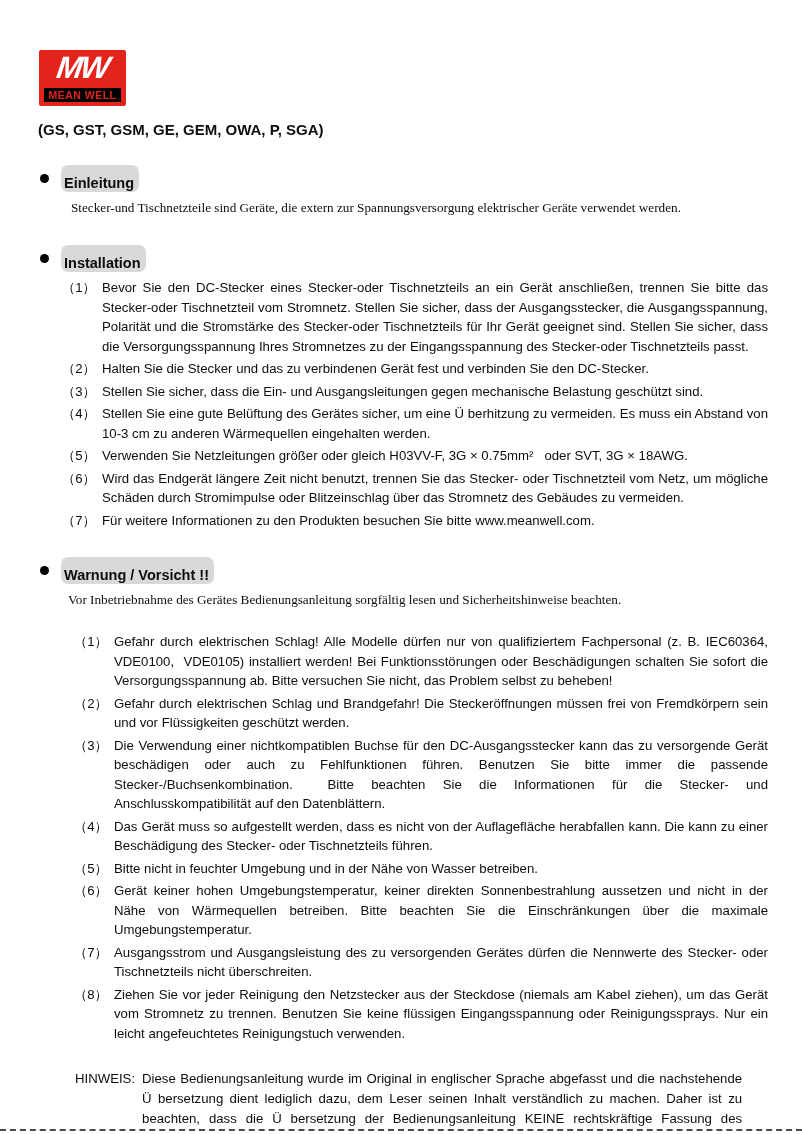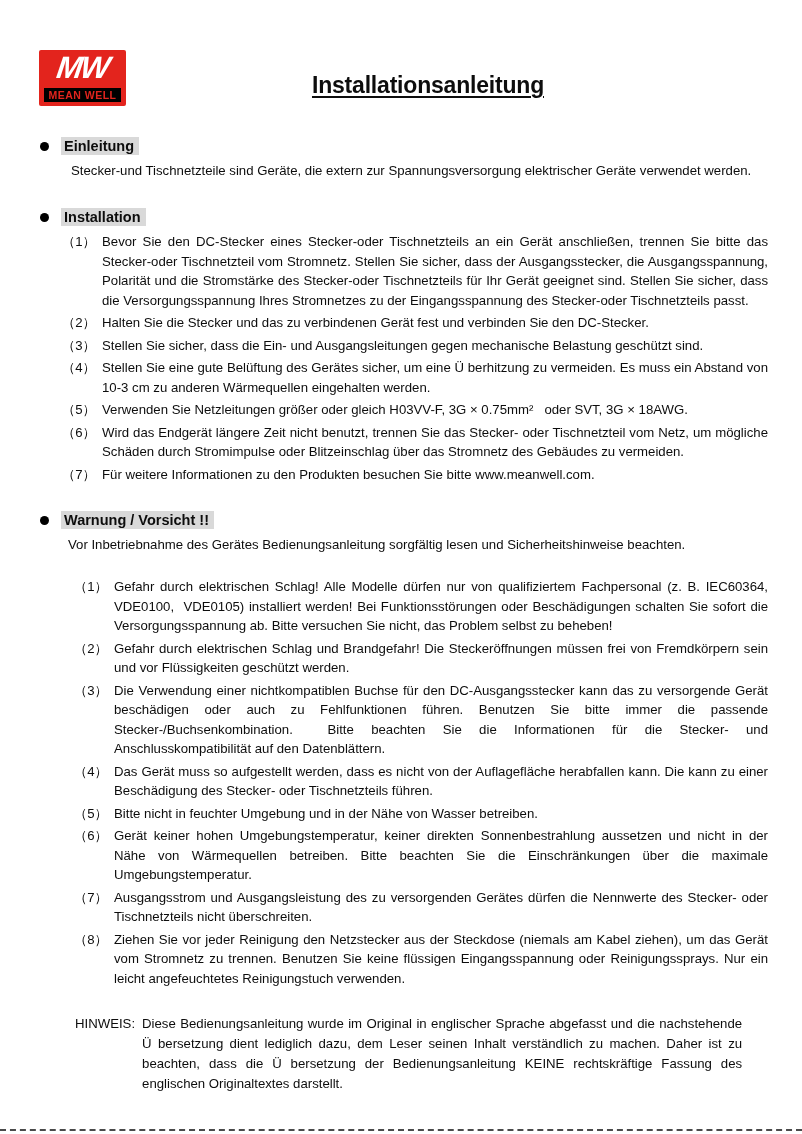--- a/index.html
+++ b/index.html
@@ -21,23 +21,23 @@
            font-weight:bold;letter-spacing:-.2px;}
   h1.title span{text-decoration:underline;text-decoration-thickness:2px;text-underline-offset:3px;}
 
   .subtitle{font-size:15px;font-weight:bold;margin-top:10px;letter-spacing:-.1px;}
   .models{font-size:15px;font-weight:bold;margin-top:11px;}
 
   
   section.sec{margin-top:27px;}
   .sec-head{display:flex;align-items:center;gap:12px;margin-bottom:6px;}
   .bullet{width:9px;height:9px;border-radius:50%;background:#000;flex:0 0 auto;margin-left:2px;}
-  .sec-title{font-size:14.5px;font-weight:bold;background:#d9d9d9;padding:1px 5px 1px 3px;}
+  .sec-title{font-size:14.5px;font-weight:bold;background:#d9d9d9;padding:10px 5px 1px 3px;border-radius:7px;}
 
-  p.intro{margin:4px 0 0 33px;font-size:13.2px;line-height:20px;text-align:justify;}
+  p.intro{margin:4px 0 0 33px;font-size:13.2px;line-height:20px;text-align:justify;font-family:Liberation Serif, serif;}
   .sec-2 p.intro{margin-left:30px;text-align:left;margin-bottom:22px;}
 
   .item{display:flex;margin:3px 0 0 24px;font-size:13.2px;line-height:19.5px;}
   .sec-1 .item:first-of-type{margin-top:5px;}
   .sec-1 .item{margin-bottom:3px;}
   .sec-2 .item{margin-left:36px;margin-bottom:2px;}
   .marker{flex:0 0 auto;min-width:40px;white-space:nowrap;}
   .item-text{flex:1 1 auto;text-align:justify;}
 
   
@@ -50,23 +50,23 @@
 </style>
 </head>
 <body>
 
 <div class="page">
   <header>
     <div class="logo">
       <div class="logo-mw">MW</div>
       <div class="logo-brand">MEAN WELL</div>
     </div>
-    <h1 class="title"><span>Installationsanleitung</span></h1>
   </header>
 
+  <div class="models">(GS, GST, GSM, GE, GEM, OWA, P, SGA)</div>
 
   <main id="sections">
       <section class="sec sec-0">
         <div class="sec-head">
           <span class="bullet"></span>
           <span class="sec-title">Einleitung</span>
         </div>
         <p class="intro">Stecker-und Tischnetzteile sind Geräte, die extern zur Spannungsversorgung elektrischer Geräte verwendet werden.</p>
       </section>
       <section class="sec sec-1">

